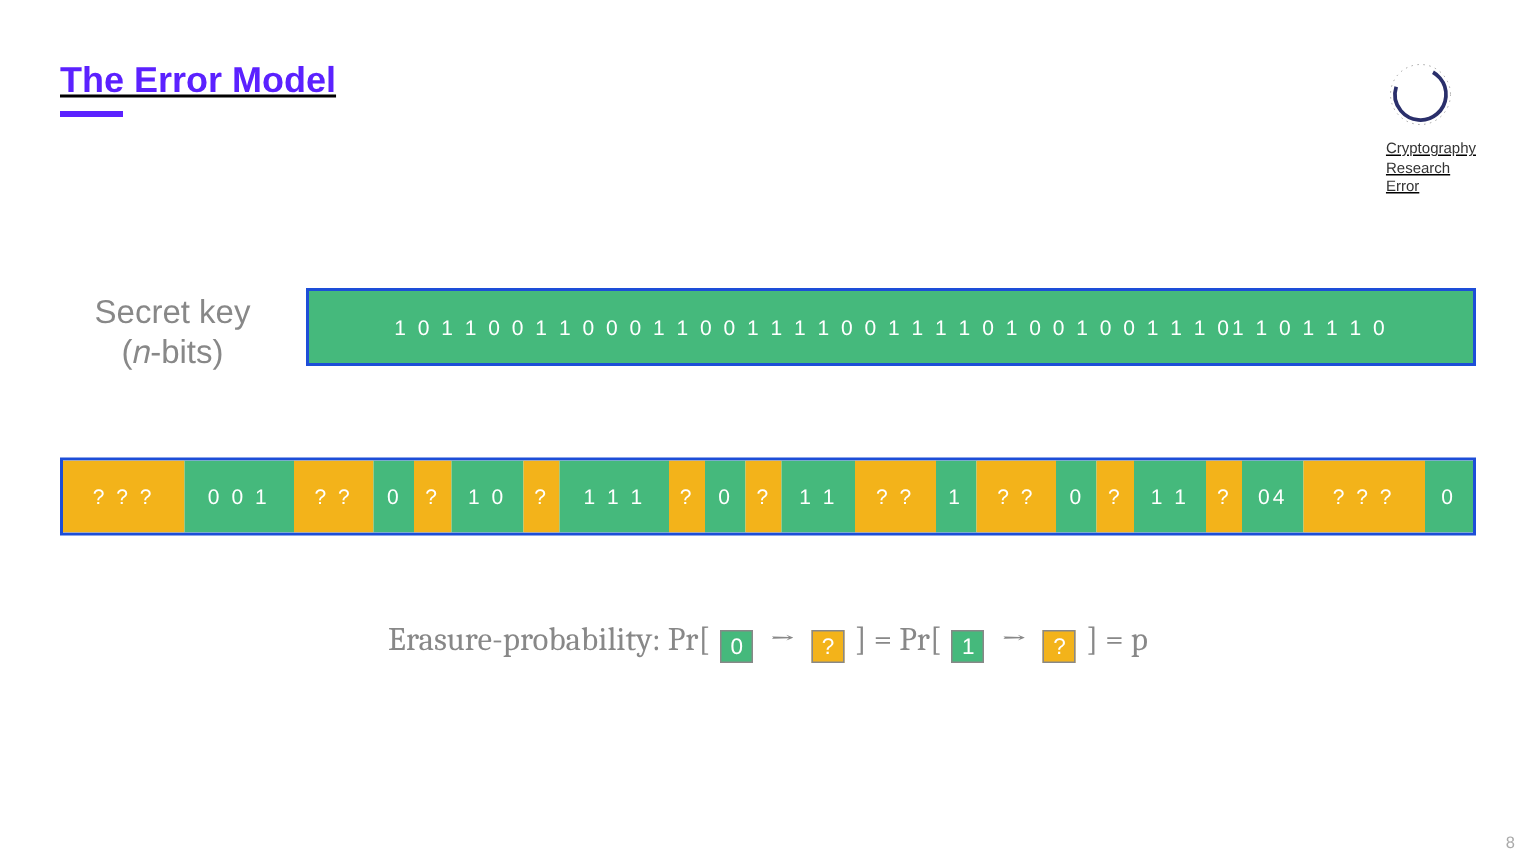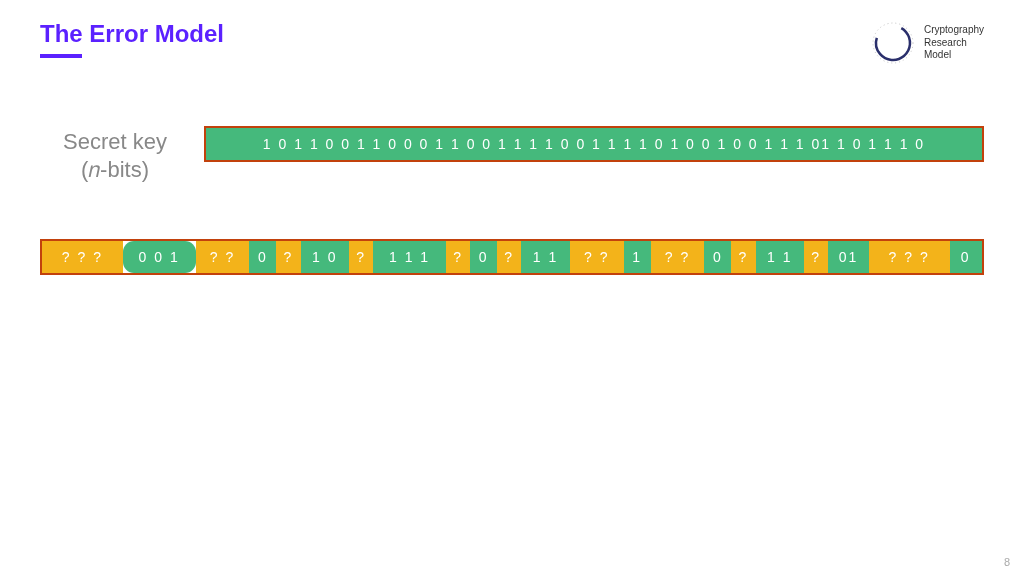--- a/index.html
+++ b/index.html
@@ -8,38 +8,39 @@
     height: 576px;
     background: #ffffff;
     font-family: Arial, Helvetica, sans-serif;
     position: relative;
     overflow: hidden;
   }
   .header {
     display: flex;
     justify-content: space-between;
     align-items: flex-start;
-    padding: 20px 40px 0 40px;
+    padding: 40px 40px 0 40px;
+    text-decoration: underline;
   }
   .title-block { }
   .title {
     color: #5b21ff;
     font-size: 24px;
     font-weight: bold;
   }
   .title-underline {
     width: 42px;
     height: 4px;
     background: #5b21ff;
     margin-top: 6px;
   }
   .logo {
     display: flex;
-    align-items: center;
     gap: 8px;
+    flex-direction: column;
   }
   .logo-text {
     font-size: 10px;
     color: #333;
     line-height: 1.25;
   }
   .content {
     padding: 60px 40px 0 40px;
   }
   .row {
@@ -53,22 +54,22 @@
     color: #888;
     font-size: 22px;
     text-align: center;
     line-height: 1.25;
     flex-shrink: 0;
     padding-top: 2px;
   }
   .bar {
     flex: 1;
     min-width: 0;
-    height: 36px;
-    border: 2px solid #c2410c;
+    height: 52px;
+    border: 2px solid #1d4ed8;
     display: flex;
     align-items: stretch;
     overflow: hidden;
   }
   .seg {
     display: flex;
     align-items: center;
     justify-content: center;
     font-size: 14px;
     color: #ffffff;
@@ -120,58 +121,73 @@
     <div class="title-underline"></div>
   </div>
   <div class="logo">
     <svg width="46" height="46" viewBox="0 0 46 46">
       <circle cx="23" cy="23" r="17" fill="none" stroke="#2a2f6b" stroke-width="2.5" stroke-dasharray="70 30" transform="rotate(-40 23 23)"></circle>
       <circle cx="23" cy="23" r="20" fill="none" stroke="#888" stroke-width="0.5" stroke-dasharray="1 3"></circle>
     </svg>
     <div class="logo-text">
       <div>Cryptography</div>
       <div>Research</div>
-      <div>Model</div>
+      <div>Error</div>
     </div>
   </div>
 </div>
 
 <div class="content">
   <div class="row">
     <div class="row-label">
       <div>Secret key</div>
       <div>(𝑛-bits)</div>
     </div>
     <div class="bar">
       <div class="seg green full">1 0 1 1 0 0 1 1 0 0 0 1 1 0 0 1 1 1 1 0 0 1 1 1 1 0 1 0 0 1 0 0 1 1 1 01 1 0 1 1 1 0</div>
     </div>
   </div>
 
   <div class="row">
     <div class="bar" id="erased-bar">
         <div class="seg amber" style="flex: 0 0 8.59599%;">? ? ?</div>
-        <div class="seg green" style="flex: 0 0 7.73639%; border-radius: 11px;">0 0 1</div>
+        <div class="seg green" style="flex: 0 0 7.73639%;">0 0 1</div>
         <div class="seg amber" style="flex: 0 0 5.73066%;">? ?</div>
         <div class="seg green" style="flex: 0 0 2.86533%;">0</div>
         <div class="seg amber" style="flex: 0 0 2.5788%;">?</div>
         <div class="seg green" style="flex: 0 0 5.15759%; text-align: right;">1 0</div>
         <div class="seg amber" style="flex: 0 0 2.5788%;">?</div>
         <div class="seg green" style="flex: 0 0 7.73639%; text-align: center;">1 1 1</div>
         <div class="seg amber" style="flex: 0 0 2.5788%;">?</div>
         <div class="seg green" style="flex: 0 0 2.86533%;">0</div>
         <div class="seg amber" style="flex: 0 0 2.5788%;">?</div>
         <div class="seg green" style="flex: 0 0 5.15759%;">1 1</div>
         <div class="seg amber" style="flex: 0 0 5.73066%;">? ?</div>
         <div class="seg green" style="flex: 0 0 2.86533%;">1</div>
         <div class="seg amber" style="flex: 0 0 5.73066%;">? ?</div>
         <div class="seg green" style="flex: 0 0 2.86533%;">0</div>
         <div class="seg amber" style="flex: 0 0 2.5788%;">?</div>
         <div class="seg green" style="flex: 0 0 5.15759%;">1 1</div>
         <div class="seg amber" style="flex: 0 0 2.5788%;">?</div>
-        <div class="seg green" style="flex: 0 0 4.29799%;">01</div>
+        <div class="seg green" style="flex: 0 0 4.29799%;">04</div>
         <div class="seg amber" style="flex: 0 0 8.59599%;">? ? ?</div>
         <div class="seg green" style="flex: 0 0 3.4384%;">0</div>
       </div>
   </div>
 
+  <div class="erasure-line">
+    <span>Erasure-probability: </span>
+    <span>Pr[</span>
+    <span class="box green">0</span>
+    <span class="arrow">→</span>
+    <span class="box amber">?</span>
+    <span>]</span>
+    <span> = </span>
+    <span>Pr[</span>
+    <span class="box green">1</span>
+    <span class="arrow">→</span>
+    <span class="box amber">?</span>
+    <span>]</span>
+    <span> = p</span>
+  </div>
 </div>
 
 <div class="page-num">8</div>
 
 </body></html>

